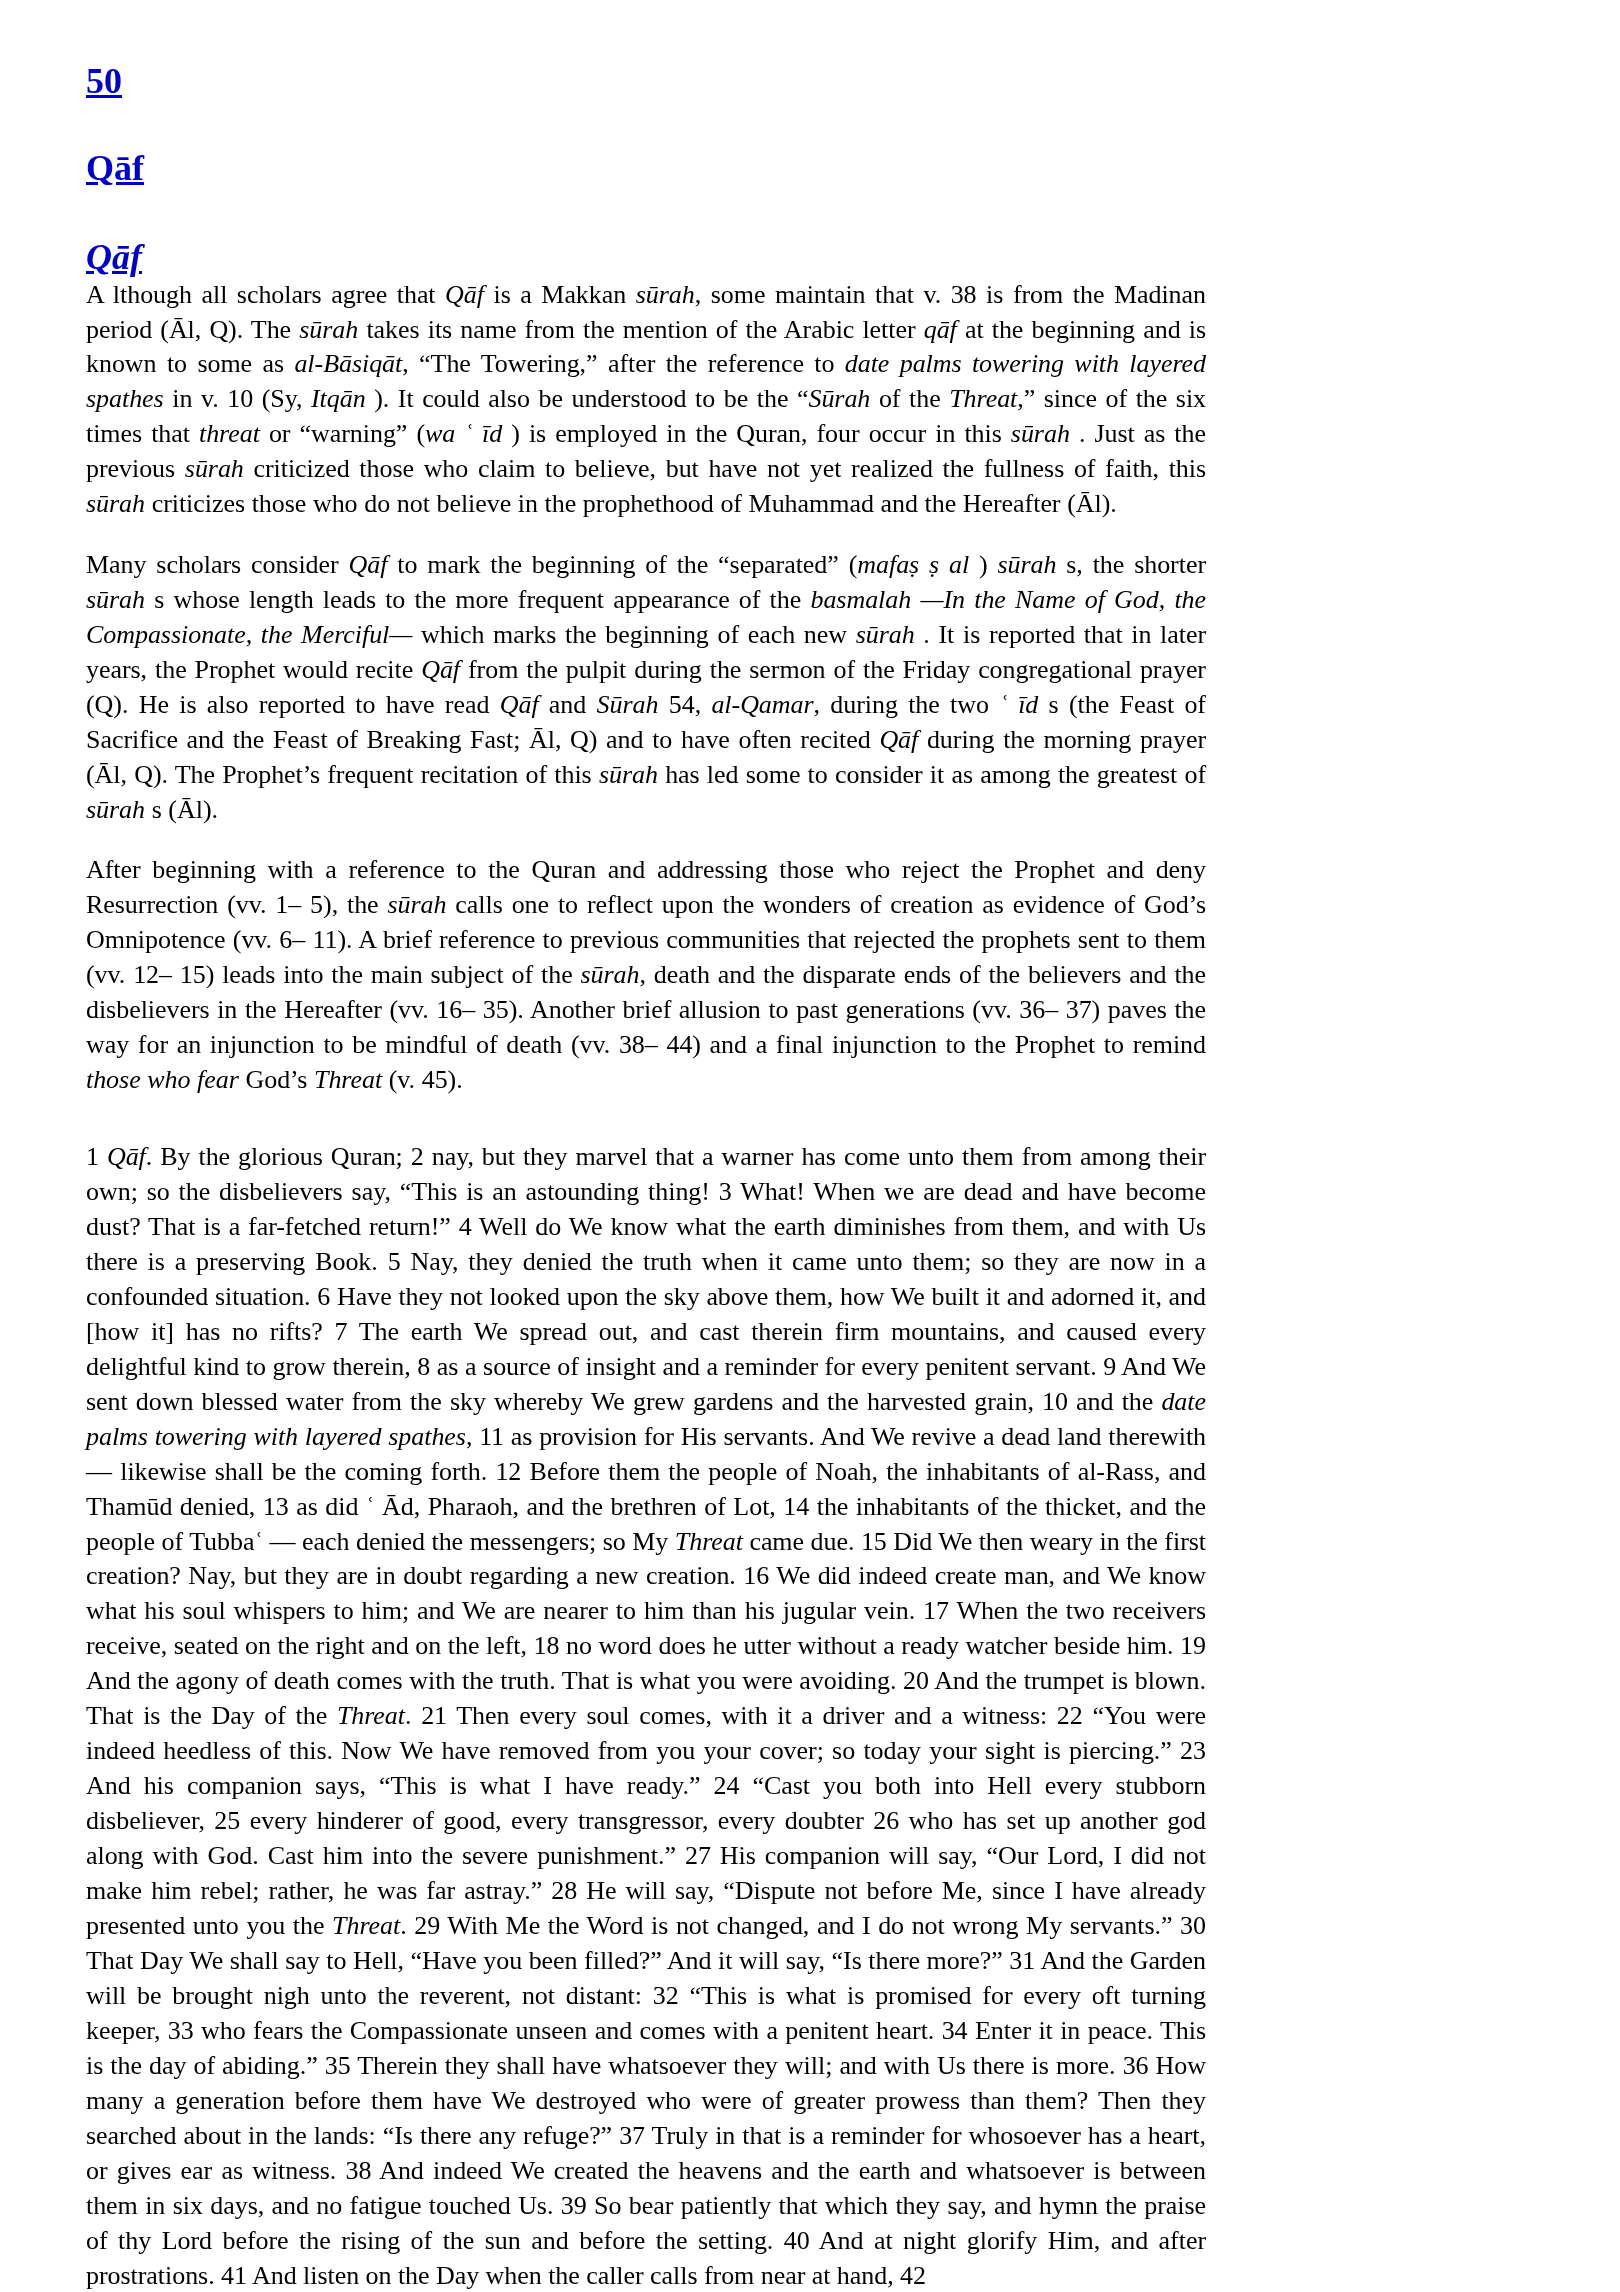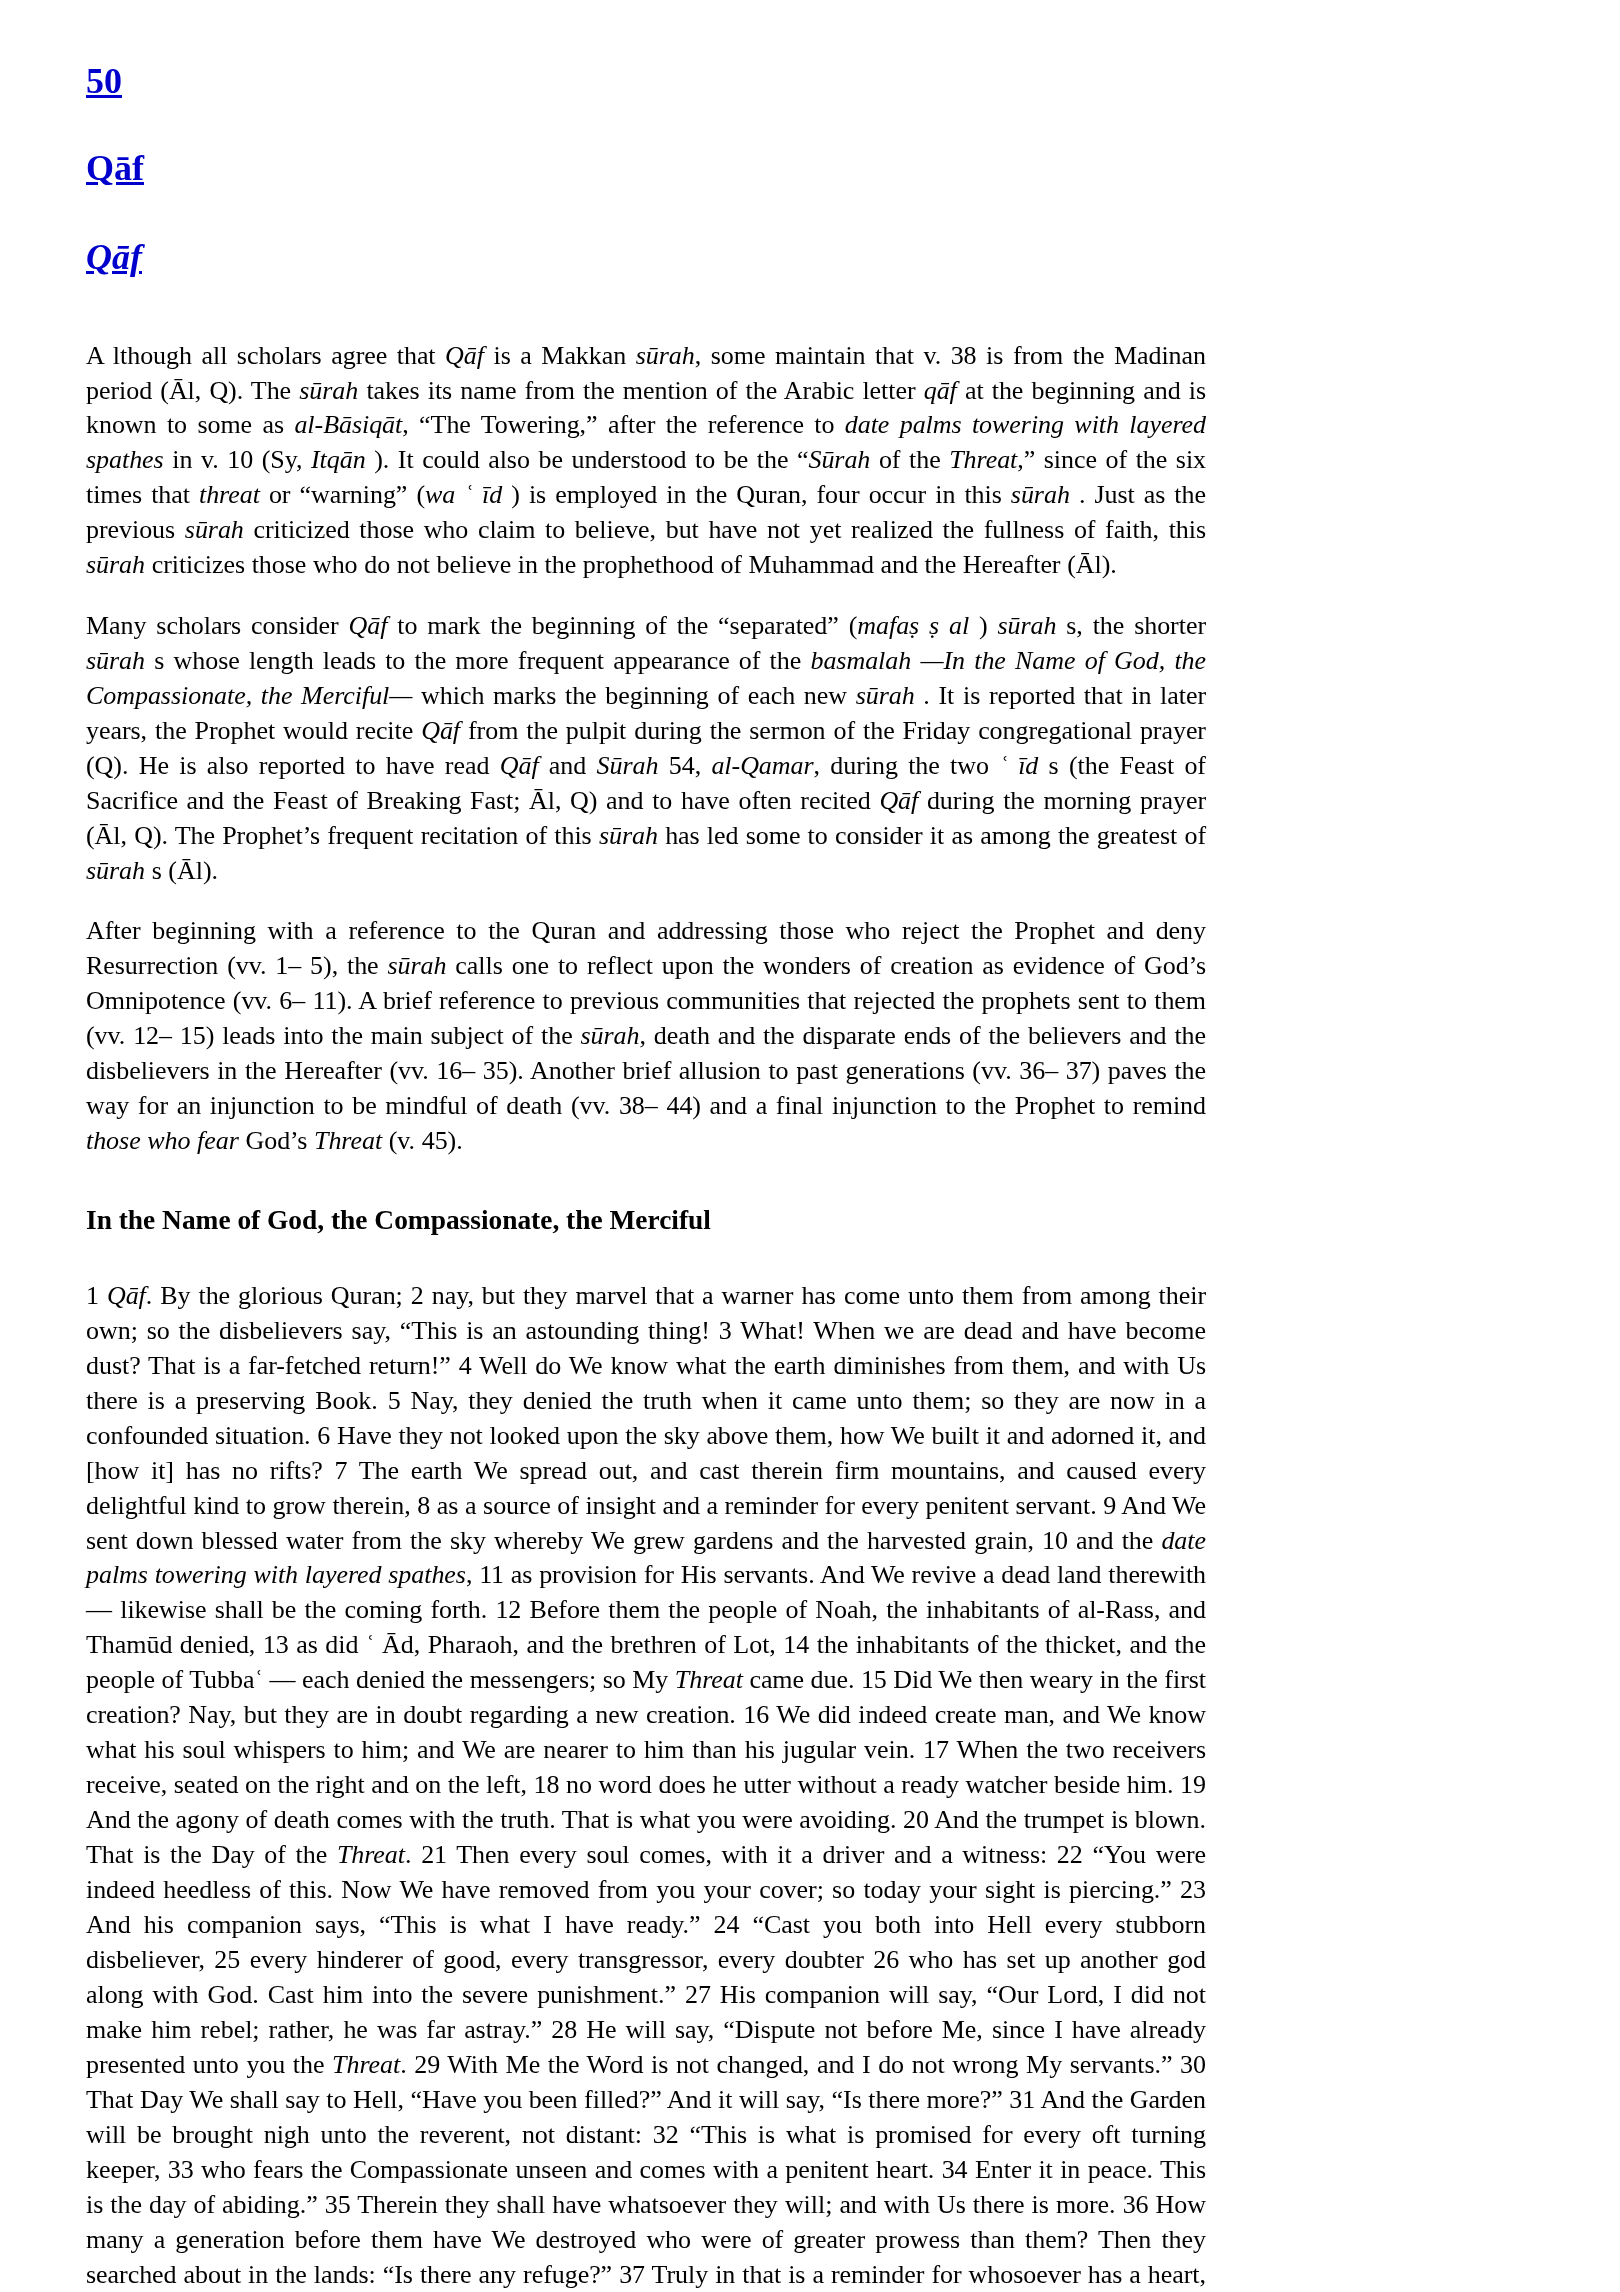--- a/index.html
+++ b/index.html
@@ -43,21 +43,20 @@
   }
   p.body-par {
     font-size: 26px;
     line-height: 1.345;
     text-align: justify;
     margin: 0 0 25.5px 0;
     letter-spacing: -0.05px;
     word-spacing: 0.2px;
   }
   p.first-par {
-    margin-top: 61px;
   }
   .basmalah-head {
     font-size: 27.4px;
     font-weight: bold;
     margin: 45px 0 0 0;
     line-height: 1.2;
   }
   p.verses {
     font-size: 26px;
     line-height: 1.345;
@@ -77,18 +76,17 @@
   <a href="#" class="heading-link h-name">Qāf</a>
 
   <a href="#" class="heading-link h-name-it">Qāf</a>
 
   <p class="body-par first-par"><span>A lthough all scholars agree that <i>Qāf</i> is a Makkan <i>sūrah</i>, some maintain that v. 38 is from the Madinan period (Āl, Q). The <i>sūrah</i> takes its name from the mention of the Arabic letter <i>qāf</i> at the beginning and is known to some as <i>al-Bāsiqāt</i>, “The Towering,” after the reference to <i>date palms towering with layered spathes</i> in v. 10 (Sy, <i>Itqān</i> ). It could also be understood to be the “<i>Sūrah</i> of the <i>Threat</i>,” since of the six times that <i>threat</i> or “warning” (<i>wa <i>ʿ īd</i></i> ) is employed in the Quran, four occur in this <i>sūrah</i> . Just as the previous <i>sūrah</i> criticized those who claim to believe, but have not yet realized the fullness of faith, this <i>sūrah</i> criticizes those who do not believe in the prophethood of Muhammad and the Hereafter (Āl).</span></p>
 
   <p class="body-par"><span>Many scholars consider <i>Qāf</i> to mark the beginning of the “separated” (<i>mafaṣ ṣ al</i> ) <i>sūrah</i> s, the shorter <i>sūrah</i> s whose length leads to the more frequent appearance of the <i>basmalah</i> <i>—In the Name of God, the Compassionate, the Merciful—</i> which marks the beginning of each new <i>sūrah</i> . It is reported that in later years, the Prophet would recite <i>Qāf</i> from the pulpit during the sermon of the Friday congregational prayer (Q). He is also reported to have read <i>Qāf</i> and <i>Sūrah</i> 54, <i>al-<i>Qamar</i></i>, during the two <i>ʿ īd</i> s (the Feast of Sacrifice and the Feast of Breaking Fast; Āl, Q) and to have often recited <i>Qāf</i> during the morning prayer (Āl, Q). The Prophet’s frequent recitation of this <i>sūrah</i> has led some to consider it as among the greatest of <i>sūrah</i> s (Āl).</span></p>
 
   <p class="body-par"><span>After beginning with a reference to the Quran and addressing those who reject the Prophet and deny Resurrection (vv. 1– 5), the <i>sūrah</i> calls one to reflect upon the wonders of creation as evidence of God’s Omnipotence (vv. 6– 11). A brief reference to previous communities that rejected the prophets sent to them (vv. 12– 15) leads into the main subject of the <i>sūrah</i>, death and the disparate ends of the believers and the disbelievers in the Hereafter (vv. 16– 35). Another brief allusion to past generations (vv. 36– 37) paves the way for an injunction to be mindful of death (vv. 38– 44) and a final injunction to the Prophet to remind <i>those who fear</i> God’s <i>Threat</i> (v. 45).</span></p>
 
-  <div class="basmalah-head">In the Name of God, the Compassionate, the Merciful</div>
 
   <p class="verses"><span>1 <i>Qāf</i>. By the glorious Quran; 2 nay, but they marvel that a warner has come unto them from among their own; so the disbelievers say, “This is an astounding thing! 3 What! When we are dead and have become dust? That is a far-fetched return!” 4 Well do We know what the earth diminishes from them, and with Us there is a preserving Book. 5 Nay, they denied the truth when it came unto them; so they are now in a confounded situation. 6 Have they not looked upon the sky above them, how We built it and adorned it, and [how it] has no rifts? 7 The earth We spread out, and cast therein firm mountains, and caused every delightful kind to grow therein, 8 as a source of insight and a reminder for every penitent servant. 9 And We sent down blessed water from the sky whereby We grew gardens and the harvested grain, 10 and the <i>date palms towering with layered spathes</i>, 11 as provision for His servants. And We revive a dead land therewith— likewise shall be the coming forth. 12 Before them the people of Noah, the inhabitants of al-Rass, and Thamūd denied, 13 as did ʿ Ād, Pharaoh, and the brethren of Lot, 14 the inhabitants of the thicket, and the people of Tubbaʿ — each denied the messengers; so My <i>Threat</i> came due. 15 Did We then weary in the first creation? Nay, but they are in doubt regarding a new creation. 16 We did indeed create man, and We know what his soul whispers to him; and We are nearer to him than his jugular vein. 17 When the two receivers receive, seated on the right and on the left, 18 no word does he utter without a ready watcher beside him. 19 And the agony of death comes with the truth. That is what you were avoiding. 20 And the trumpet is blown. That is the Day of the <i>Threat</i>. 21 Then every soul comes, with it a driver and a witness: 22 “You were indeed heedless of this. Now We have removed from you your cover; so today your sight is piercing.” 23 And his companion says, “This is what I have ready.” 24 “Cast you both into Hell every stubborn disbeliever, 25 every hinderer of good, every transgressor, every doubter 26 who has set up another god along with God. Cast him into the severe punishment.” 27 His companion will say, “Our Lord, I did not make him rebel; rather, he was far astray.” 28 He will say, “Dispute not before Me, since I have already presented unto you the <i>Threat</i>. 29 With Me the Word is not changed, and I do not wrong My servants.” 30 That Day We shall say to Hell, “Have you been filled?” And it will say, “Is there more?” 31 And the Garden will be brought nigh unto the reverent, not distant: 32 “This is what is promised for every oft turning keeper, 33 who fears the Compassionate unseen and comes with a penitent heart. 34 Enter it in peace. This is the day of abiding.” 35 Therein they shall have whatsoever they will; and with Us there is more. 36 How many a generation before them have We destroyed who were of greater prowess than them? Then they searched about in the lands: “Is there any refuge?” 37 Truly in that is a reminder for whosoever has a heart, or gives ear as witness. 38 And indeed We created the heavens and the earth and whatsoever is between them in six days, and no fatigue touched Us. 39 So bear patiently that which they say, and hymn the praise of thy Lord before the rising of the sun and before the setting. 40 And at night glorify Him, and after prostrations. 41 And listen on the Day when the caller calls from near at hand, 42</span></p>
 
 </div>
 
 
 </body></html>

